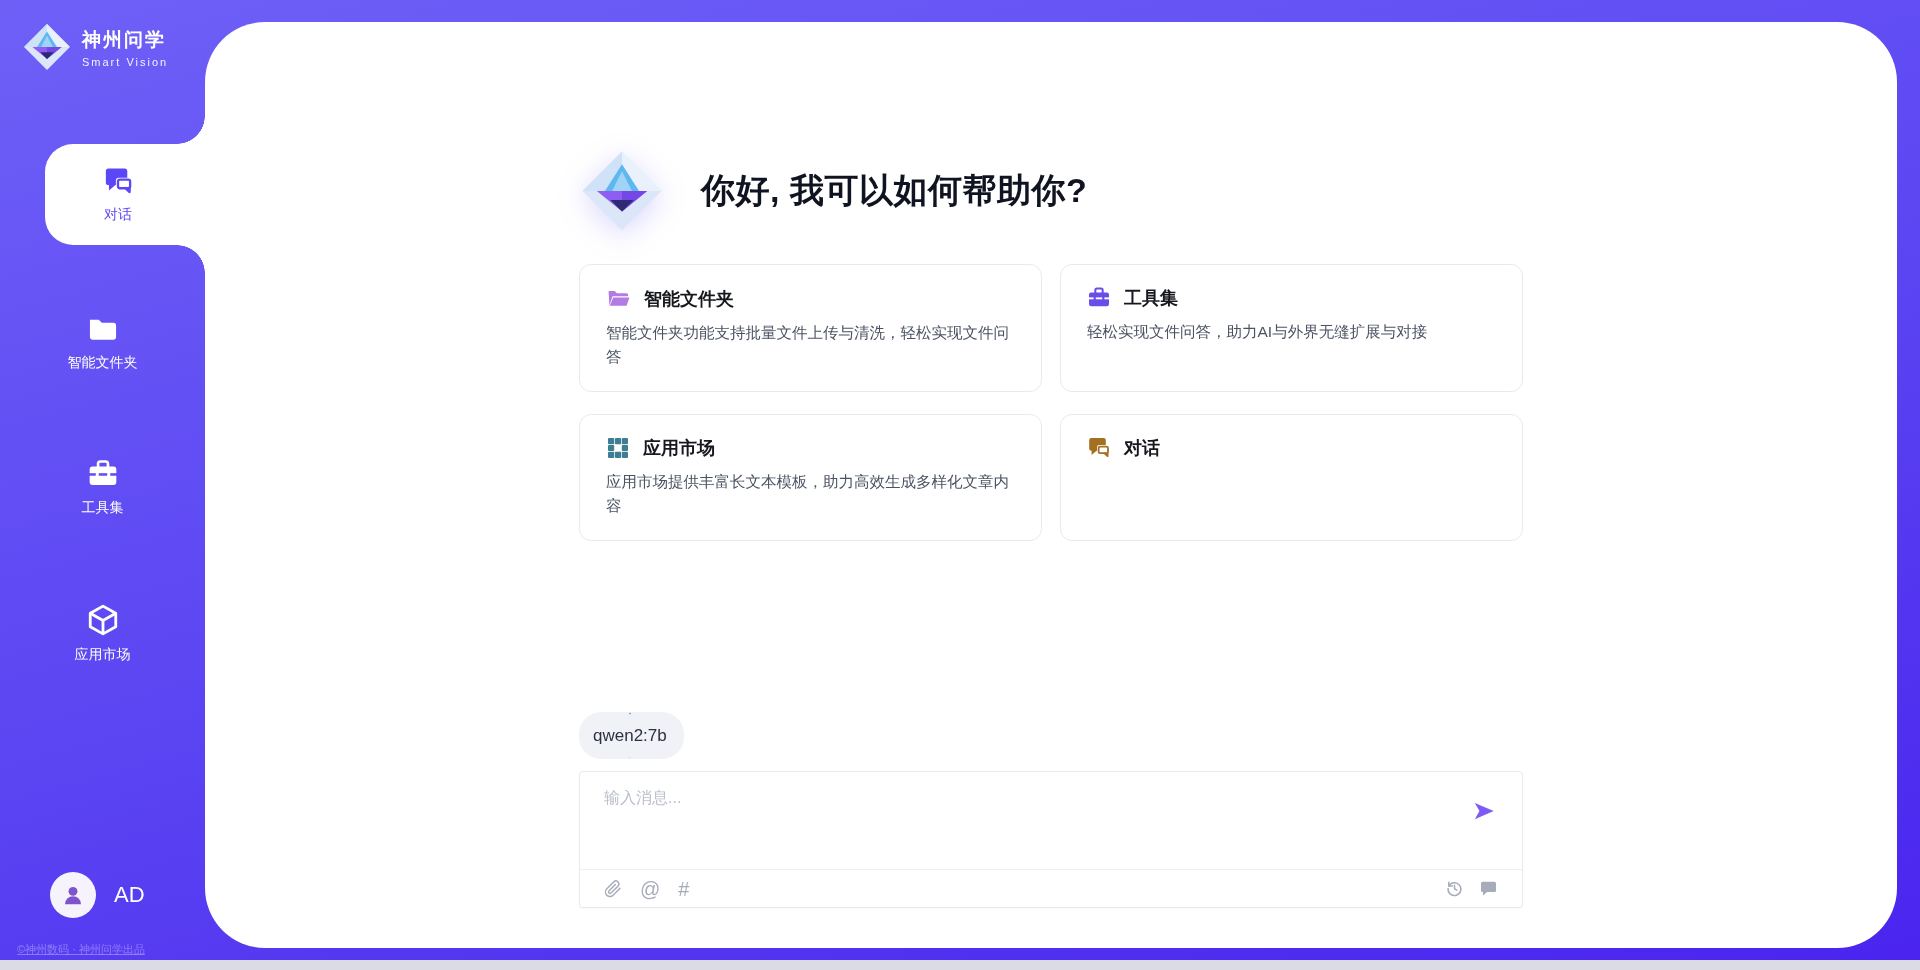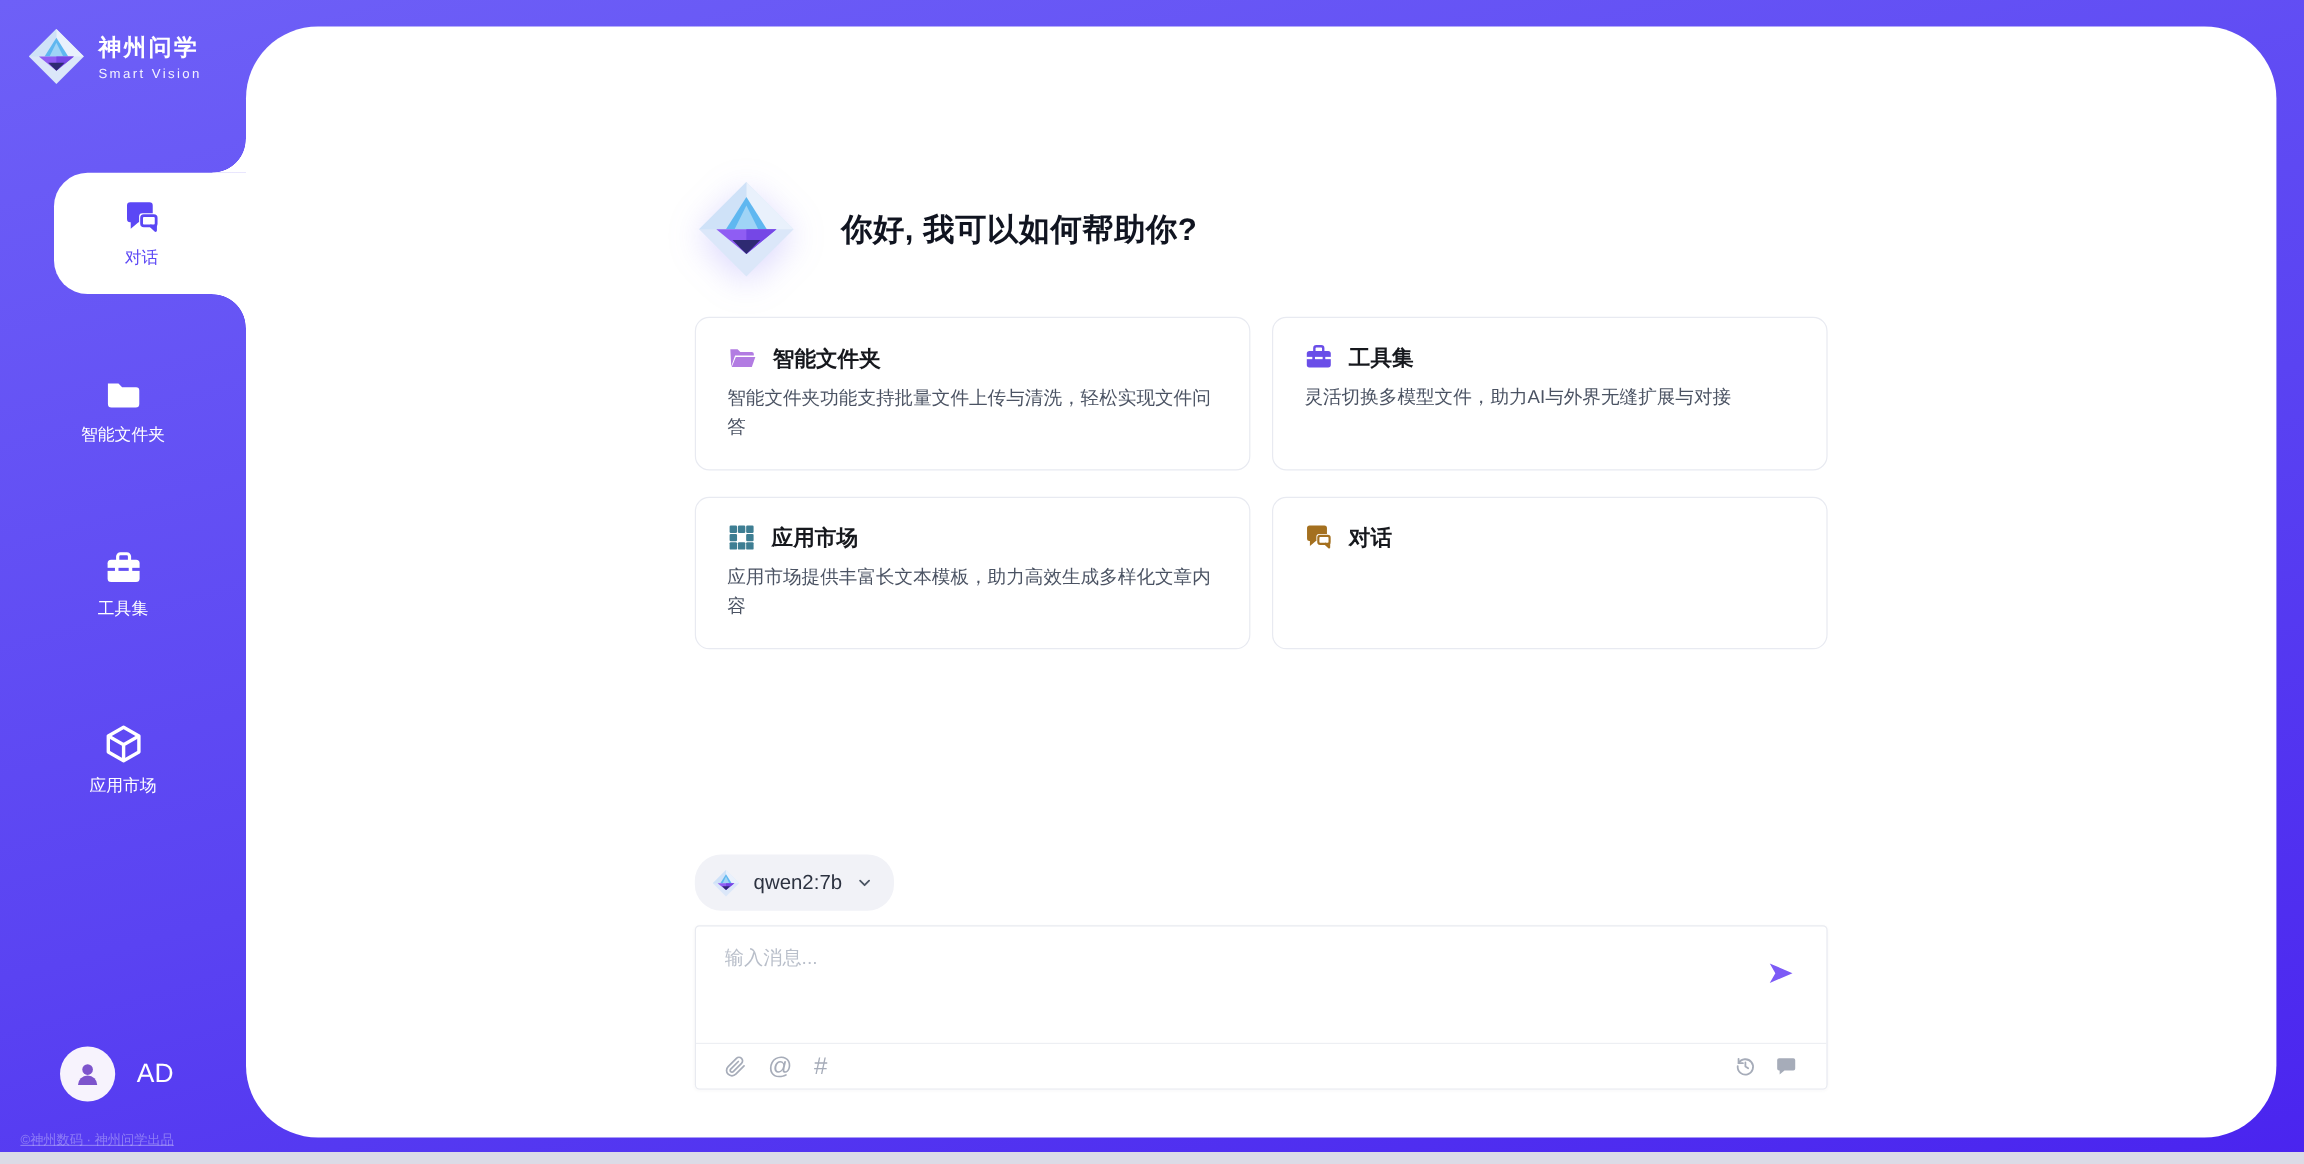--- a/index.html
+++ b/index.html
@@ -36,32 +36,32 @@
   .sidebar-footer { position:absolute; bottom:13px; left:17px; font-size:11px; color:rgba(255,255,255,.32); white-space:nowrap;text-decoration:underline; }
 
   
   .main-panel { position:absolute; left:205px; top:22px; right:23px; bottom:22px;
     background:#fff; border-radius:60px; z-index:1;
     display:flex; flex-direction:column; align-items:center; }
   .content-col { width:944px; display:flex; flex-direction:column; flex:1; }
 
   .greeting-row { margin-top:126px; display:flex; align-items:center; gap:36px; }
   .greeting-logo { width:86px; height:86px; filter:drop-shadow(0 6px 14px rgba(110,96,247,.25)); }
-  .greeting-text { font-size:26px; font-weight:bold; color:#101420; letter-spacing:.5px; }
+  .greeting-text { font-size:34px; font-weight:bold; color:#101420; letter-spacing:.5px; }
 
   .cards-grid { margin-top:30px; display:grid; grid-template-columns:463px 463px; column-gap:18px; row-gap:22px; }
   .card { background:#fff; border:1px solid #e8eaf1; border-radius:12px; padding:21px 26px 22px; cursor:pointer; }
   .card-title-row { display:flex; align-items:center; gap:13px; }
   .card-title { font-size:18px; font-weight:bold; color:#16181d; }
   .card-desc { margin-top:10px; font-size:15.5px; line-height:1.55; color:#4b5363; }
 
   .spacer { flex:1; }
 
   .model-pill { align-self:flex-start; display:inline-flex; align-items:center; gap:11px;
-    height:47px; padding:0 17px 0 14px; border-radius:22px; background:#f1f2f7; cursor:pointer; margin-bottom:12px; }
+    height:47px; padding:0 17px 0 14px; border-radius:22px; background:#f1f2f7; cursor:pointer; margin-bottom:12px;flex-direction:column; }
   .model-diamond { width:24px; height:24px; }
   .model-name { font-size:17px; color:#2c3240; }
 
   .composer { position:relative; width:944px; height:137px; background:#fff;
     border:1px solid #e8eaf0; border-radius:4px; margin-bottom:40px; box-shadow:0 1px 3px rgba(20,20,60,.03); }
   .composer textarea { position:absolute; top:16px; left:24px; right:64px; height:64px;
     border:none; outline:none; resize:none; background:transparent;
     font-family:inherit; font-size:16px; color:#333; }
   .composer textarea::placeholder { color:#b9bfca; }
   .send-btn { position:absolute; top:26px; right:25px; width:26px; height:26px; cursor:pointer; }
@@ -200,21 +200,21 @@
                   <rect x="1.5" y="11.4" width="21" height="1.9" fill="#000"></rect>
                 </mask>
               </defs>
             <rect x="8.3" y="2.6" width="7.4" height="5.4" rx="1.7" fill="none" stroke="currentColor" stroke-width="2"></rect>
             <rect x="2" y="6.4" width="20" height="13.8" rx="2.2" fill="currentColor" mask="url(#m-case-card)"></rect>
             <rect x="6.6" y="9.9" width="2.2" height="4.8" rx="1.1" fill="currentColor"></rect>
             <rect x="15.2" y="9.9" width="2.2" height="4.8" rx="1.1" fill="currentColor"></rect>
           </svg>
           <span class="card-title">工具集</span>
         </div>
-        <div class="card-desc">灵活切换多模型文件，助力AI与外界无缝扩展与对接</div>
+        <div class="card-desc">轻松实现文件问答，助力AI与外界无缝扩展与对接</div>
       </div>
 
       <div class="card">
         <div class="card-title-row">
           <svg width="24" height="24" viewBox="0 0 24 24" style="color:#3e7e93" fill="currentColor">
             <rect x="2" y="2" width="6.2" height="6.2" rx="1"></rect>
               <rect x="8.9" y="2" width="6.2" height="6.2" rx="1"></rect>
               <rect x="15.8" y="2" width="6.2" height="6.2" rx="1"></rect>
             <rect x="2" y="8.9" width="6.2" height="6.2" rx="1"></rect>
               <rect x="15.8" y="8.9" width="6.2" height="6.2" rx="1"></rect>

